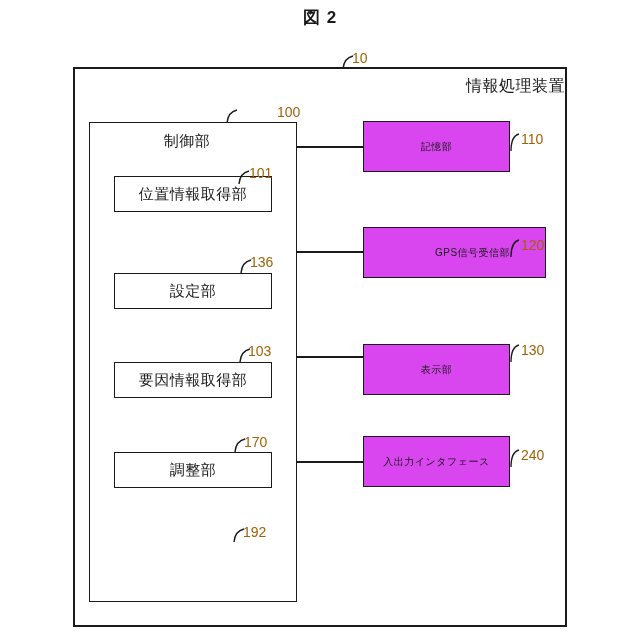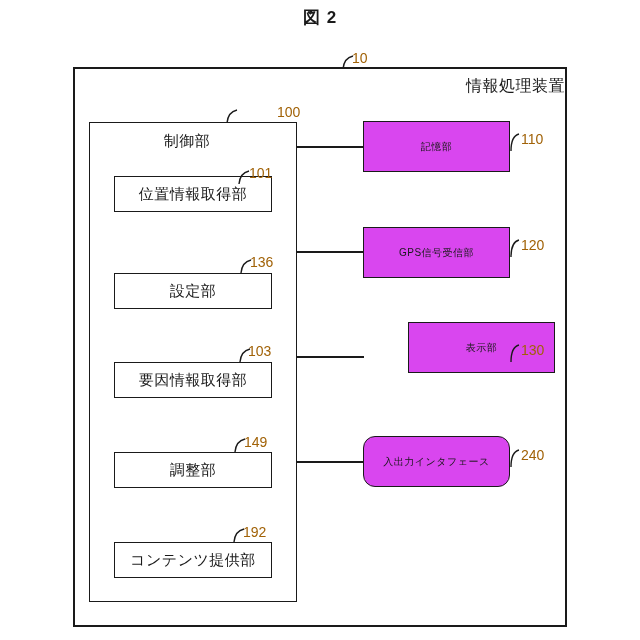--- a/index.html
+++ b/index.html
@@ -71,23 +71,23 @@
     width: 145px; height: 49px;
     border: 1.5px solid #1a1a1a;
     background: #d946ef;
     display: flex;
     align-items: center;
     justify-content: center;
     font-size: 10px;
     letter-spacing: 0.5px;
   }
   .p0 { top: 121px; }
-  .p1 { top: 227px; }
-  .p2 { top: 322px; margin-left: 45px; }
-  .p3 { top: 436px; border-radius: 12px; }
+  .p1 { top: 227px; padding-left: 36px; }
+  .p2 { top: 344px; }
+  .p3 { top: 436px; }
   .connector {
     position: absolute;
     left: 297px;
     width: 67px; height: 0;
     border-top: 2px solid #1a1a1a;
   }
   .c0 { top: 146px; }
   .c1 { top: 251px; }
   .c2 { top: 356px; }
   .c3 { top: 461px; }
@@ -145,28 +145,25 @@
     <span>要因情報取得部</span>
   </div>
   <span class="ref" style="left:248px; top:343px;">103</span>
   <svg class="leader" style="left:239px; top:348px;" width="12" height="15">
     <path d="M1,14 Q2,3 11,1" fill="none" stroke="#1a1a1a" stroke-width="1.4"></path>
   </svg>
 
   <div class="module m3">
     <span>調整部</span>
   </div>
-  <span class="ref" style="left:244px; top:434px;">149</span>
+  <span class="ref" style="left:244px; top:434px;">170</span>
   <svg class="leader" style="left:234px; top:438px;" width="12" height="15">
     <path d="M1,14 Q2,3 11,1" fill="none" stroke="#1a1a1a" stroke-width="1.4"></path>
   </svg>
 
-  <div class="module m4">
-    <span>コンテンツ提供部</span>
-  </div>
   <span class="ref" style="left:243px; top:524px;">192</span>
   <svg class="leader" style="left:233px; top:528px;" width="12" height="15">
     <path d="M1,14 Q2,3 11,1" fill="none" stroke="#1a1a1a" stroke-width="1.4"></path>
   </svg>
 
   <div class="connector c0"></div>
   <div class="connector c1"></div>
   <div class="connector c2"></div>
   <div class="connector c3"></div>
 

